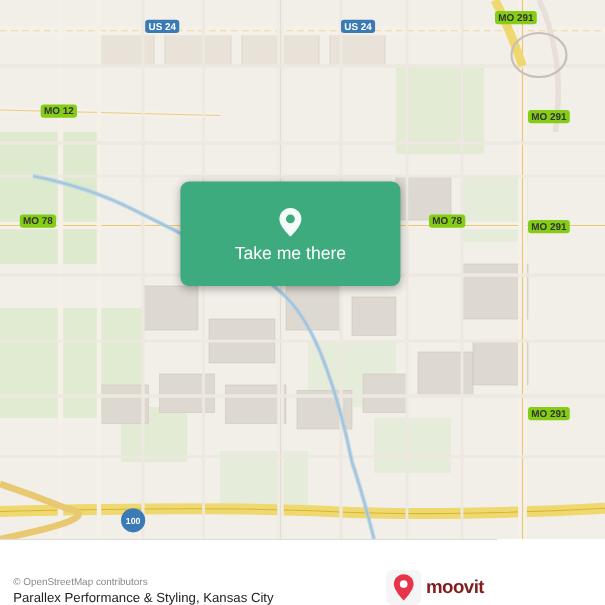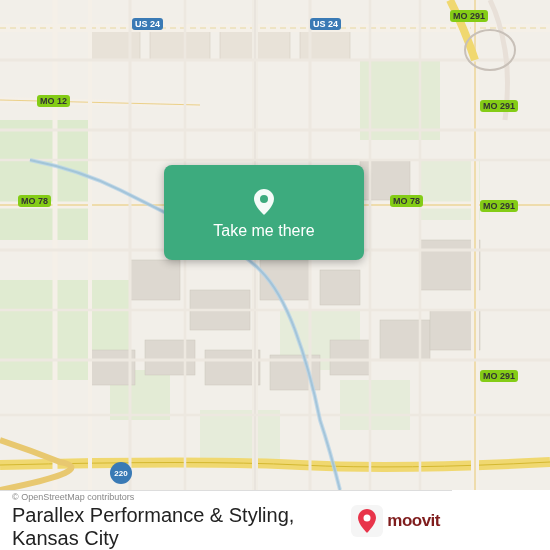--- a/index.html
+++ b/index.html
@@ -62,39 +62,39 @@
       font-size: 16px;
       font-weight: 500;
     }
 
     
     #bottom-bar {
       width: 452px;
       height: 60px;
       background: white;
       display: flex;
-      align-items: center;
+      align-items: flex-end;
       justify-content: space-between;
       padding: 0 12px;
       border-top: 1px solid #ddd;
     }
 
     .bottom-info {
       display: flex;
       flex-direction: column;
     }
 
     .attribution {
       font-size: 9px;
       color: #888;
       margin-bottom: 2px;
     }
 
     .location-name {
-      font-size: 20px;
+      font-size: 12px;
       color: #222;
       font-weight: 500;
     }
 
     .moovit-logo {
       display: flex;
       align-items: center;
       gap: 4px;
     }
 
@@ -209,21 +209,21 @@
   <div class="badge badge-us" style="top:18px;left:132px;">US 24</div>
   <div class="badge badge-us" style="top:18px;left:310px;">US 24</div>
   <div class="badge badge-mo" style="top:10px;left:450px;">MO 291</div>
   <div class="badge badge-mo" style="top:100px;left:480px;">MO 291</div>
   <div class="badge badge-mo" style="top:200px;left:480px;">MO 291</div>
   <div class="badge badge-mo" style="top:370px;left:480px;">MO 291</div>
   <div class="badge badge-mo" style="top:95px;left:18px;margin-left:19px;">MO 12</div>
   <div class="badge badge-mo" style="top:195px;left:18px;">MO 78</div>
   <div class="badge badge-mo" style="top:195px;left:185px;">MO</div>
   <div class="badge badge-mo" style="top:195px;left:390px;">MO 78</div>
-  <div class="badge badge-us" style="top:462px;left:110px;background:#3a7ab5;border-radius:50%;width:22px;height:22px;display:flex;align-items:center;justify-content:center;font-size:8px;">220</div>
+  <div class="badge badge-us" style="top:462px;left:110px;background:#3a7ab5;border-radius:50%;width:22px;height:22px;display:flex;align-items:center;justify-content:center;font-size:8px;">100</div>
 
   <div class="take-me-there-btn">
 
     <svg class="location-pin-icon" viewBox="0 0 32 32" xmlns="http://www.w3.org/2000/svg">
       <path d="M16 3 C10.5 3 6 7.5 6 13 C6 20 16 29 16 29 C16 29 26 20 26 13 C26 7.5 21.5 3 16 3 Z" fill="white" opacity="0.95"></path>
       <circle cx="16" cy="13" r="4" fill="#3dab7e"></circle>
     </svg>
     <span class="btn-label">Take me there</span>
   </div>
 </div>

